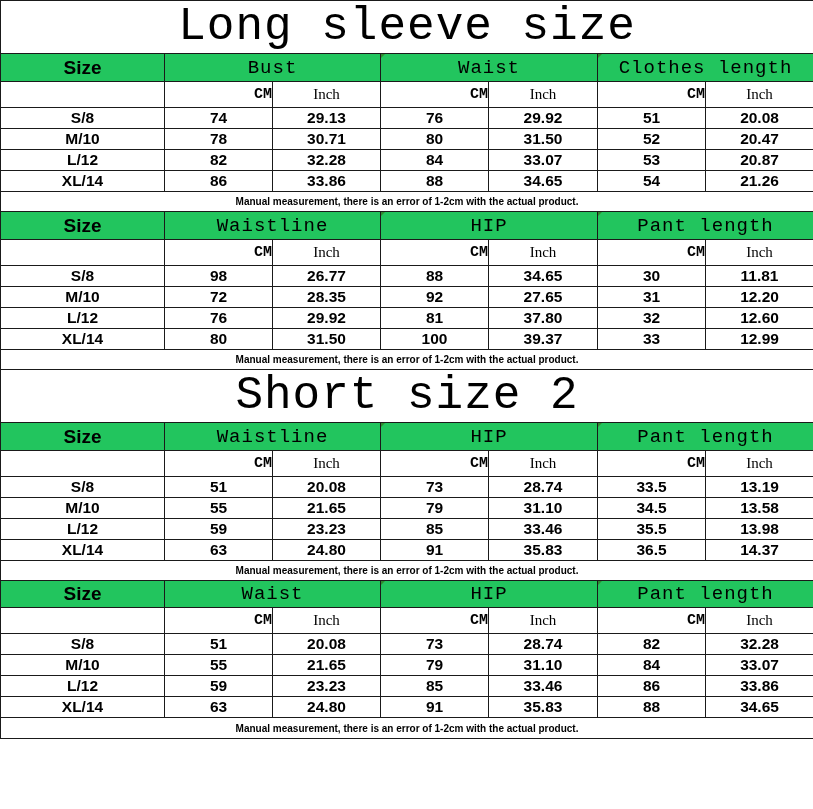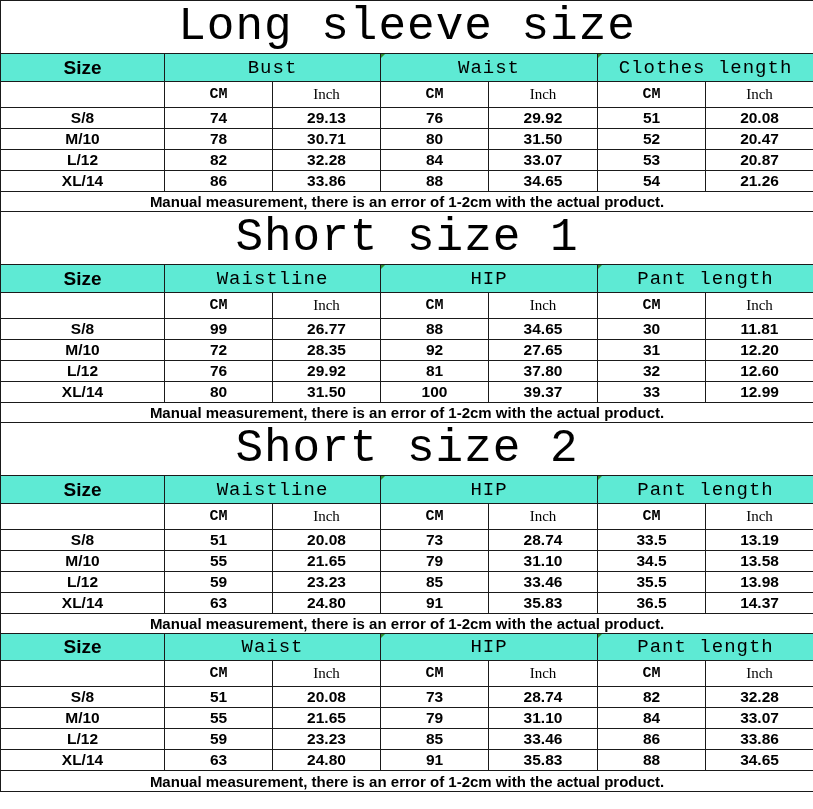--- a/index.html
+++ b/index.html
@@ -1,27 +1,27 @@
 <!DOCTYPE html>
 <html><head>
 <meta charset="utf-8">
 <style>
   html, body { margin: 0; padding: 0; background: #ffffff; }
   body { width: 813px; height: 809px; overflow: hidden; position: relative; font-family: "Liberation Sans", sans-serif; color: #000; }
   .sheet { position: absolute; left: 0; top: 0; width: 813px; }
   table.size-table { border-collapse: collapse; width: 813px; table-layout: fixed; }
   table.size-table td { border: 1.5px solid #1a1a1a; padding: 0; text-align: center; vertical-align: middle; overflow: hidden; white-space: nowrap; }
   td.title-cell { font-family: "Liberation Mono", "DejaVu Sans Mono", monospace; font-size: 46px; font-weight: normal; letter-spacing: 1px; border-bottom: 1.5px solid #1a1a1a; }
-  tr.hdr td { background: #5eead4; }
+  tr.hdr td { background: #22c55e; }
   td.size-hdr { font-family: "Liberation Sans", sans-serif; font-weight: bold; font-size: 19px; }
   td.group-hdr { font-family: "Liberation Mono", "DejaVu Sans Mono", monospace; font-size: 19px; letter-spacing: 1px; position: relative; margin-top: 48px; }
   td.unit { font-family: "Liberation Serif", serif; font-size: 15px; font-weight: normal; }
-  td.unit.cm { font-weight: bold; font-family: "Liberation Mono", monospace; }
+  td.unit.cm { font-weight: bold; font-family: "Liberation Mono", monospace; text-align: right; }
   td.val { font-weight: bold; font-size: 15.5px; }
-  td.note { font-weight: bold; font-size: 15px; text-align: center; }
+  td.note { font-weight: bold; font-size: 10px; text-align: center; }
   .tick { position: absolute; left: 0; top: 0; width: 0; height: 0; border-top: 4px solid #2e8b2e; border-right: 4px solid transparent; }
   .col-size { width: 164px; }
   .col-a { width: 108px; }
 </style>
 </head>
 <body>
 
 <div class="sheet">
   <table class="size-table">
     <colgroup>
@@ -84,41 +84,38 @@
           <td class="val">86</td>
           <td class="val">33.86</td>
           <td class="val">88</td>
           <td class="val">34.65</td>
           <td class="val">54</td>
           <td class="val">21.26</td>
         </tr>
         <tr style="height:20px">
           <td colspan="7" class="note">Manual measurement, there is an error of 1-2cm with the actual product.</td>
         </tr>
-        <tr style="height:47px">
-          <td colspan="7" class="title-cell">Short size 1</td>
-        </tr>
         <tr class="hdr" style="height:28px">
           <td class="size-hdr">Size</td>
           <td colspan="2" class="group-hdr"><span>Waistline</span></td>
           <td colspan="2" class="group-hdr"><span class="tick"></span><span>HIP</span></td>
           <td colspan="2" class="group-hdr"><span class="tick"></span><span>Pant length</span></td>
         </tr>
         <tr style="height:26px">
           <td></td>
           <td class="unit cm">CM</td>
           <td class="unit">Inch</td>
           <td class="unit cm">CM</td>
           <td class="unit">Inch</td>
           <td class="unit cm">CM</td>
           <td class="unit">Inch</td>
         </tr>
         <tr style="height:21px">
           <td class="val">S/8</td>
-          <td class="val">99</td>
+          <td class="val">98</td>
           <td class="val">26.77</td>
           <td class="val">88</td>
           <td class="val">34.65</td>
           <td class="val">30</td>
           <td class="val">11.81</td>
         </tr>
         <tr style="height:21px">
           <td class="val">M/10</td>
           <td class="val">72</td>
           <td class="val">28.35</td>

